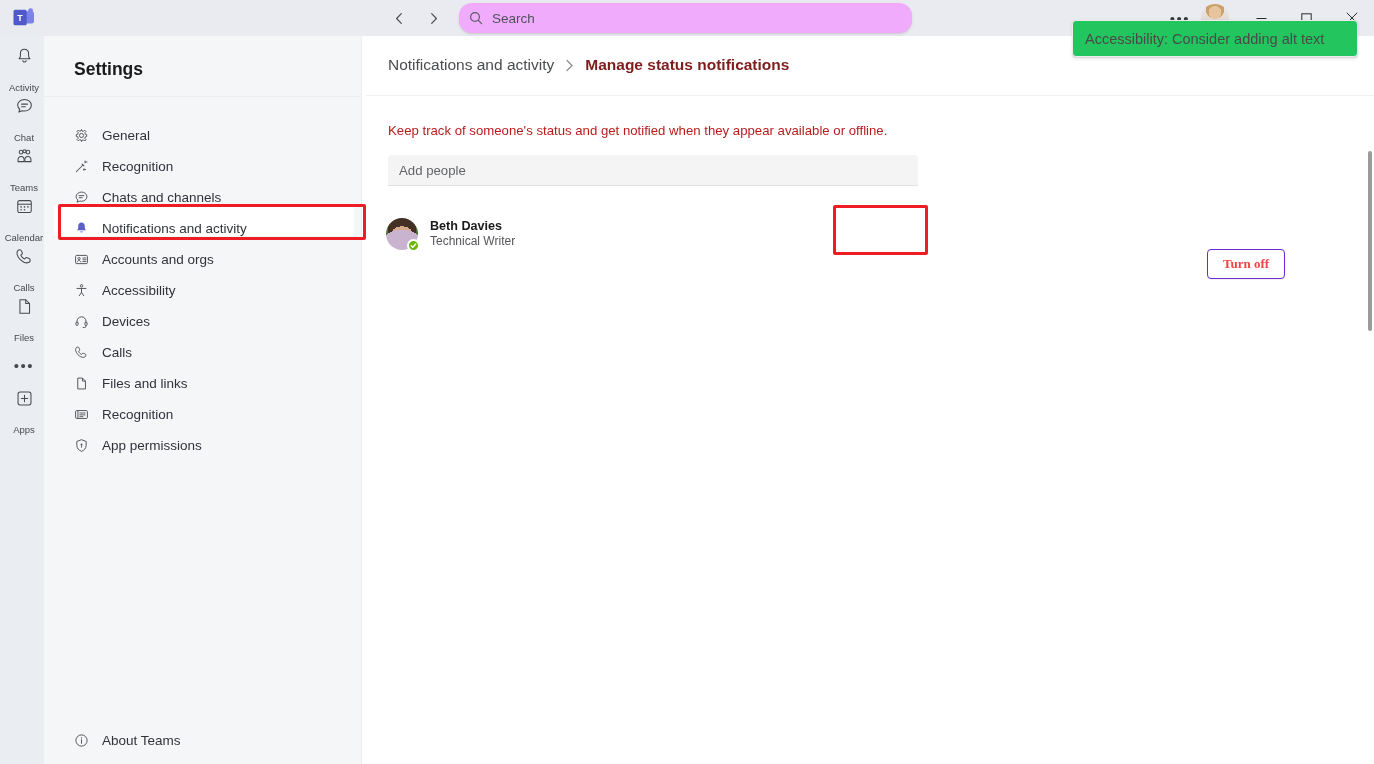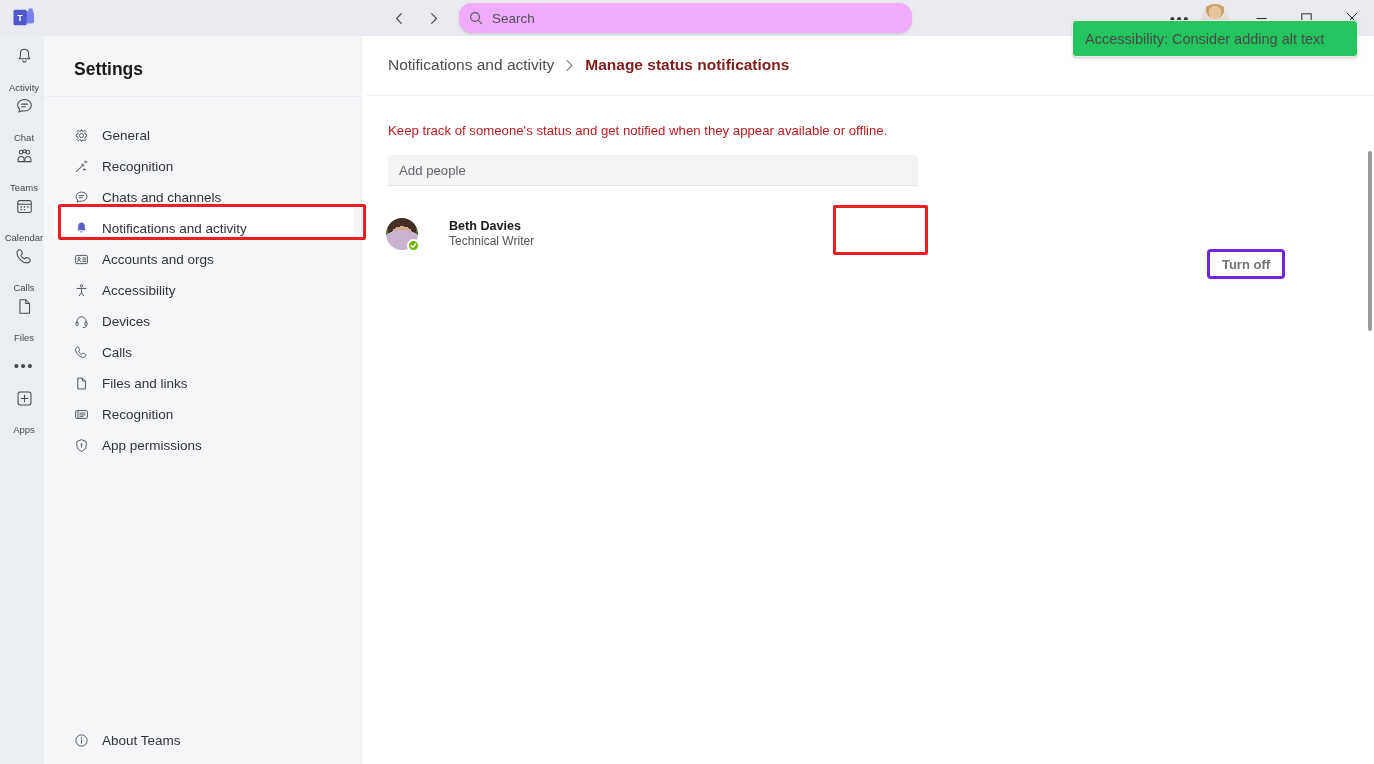--- a/index.html
+++ b/index.html
@@ -304,21 +304,20 @@
   }
   .add-people::placeholder { color: #62646a; opacity: 1; }
 
   .person-row {
     position: absolute;
     left: 20px; top: 176px;
     width: 560px;
     height: 44px;
     display: flex;
     align-items: center;
-    gap: 19px;
   }
   .p-avatar {
     position: relative;
     width: 32px; height: 32px;
     margin-right: 12px;
     flex: 0 0 auto;
   }
   .p-avatar .pic {
     width: 32px; height: 32px;
     border-radius: 50%;
@@ -348,26 +347,26 @@
     font-size: 12px;
     color: #53555a;
     line-height: 15px;
   }
 
   .turn-off-btn {
     position: absolute;
     left: 841px; top: 213px;
     width: 78px; height: 30px;
     background: #ffffff;
-    border: 3px solid #6d28d9;
+    border: 1px solid #6d28d9;
     border-radius: 4px;
-    font-family: Liberation Sans, sans-serif;
+    font-family: Liberation Serif, serif;
     font-size: 13px;
     font-weight: bold;
-    color: #737373;
+    color: #ef4444;
     cursor: pointer;
     box-shadow: 0 0.3px 0.9px rgba(0,0,0,0.06);
   }
 
   
   .red-box {
     position: absolute;
     border: 3px solid #ee1d23;
     border-radius: 2px;
     pointer-events: none;

